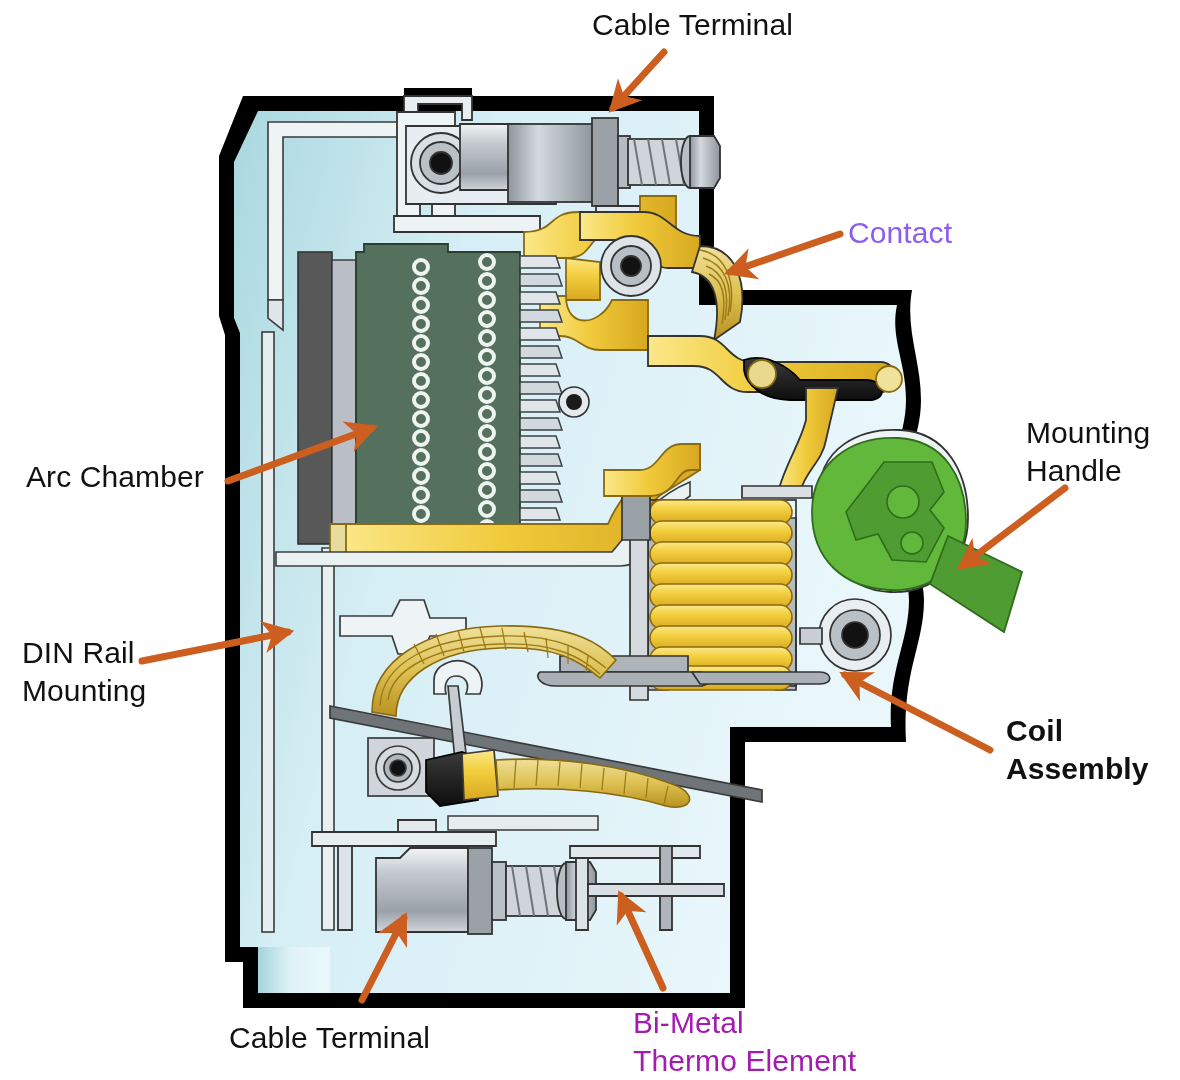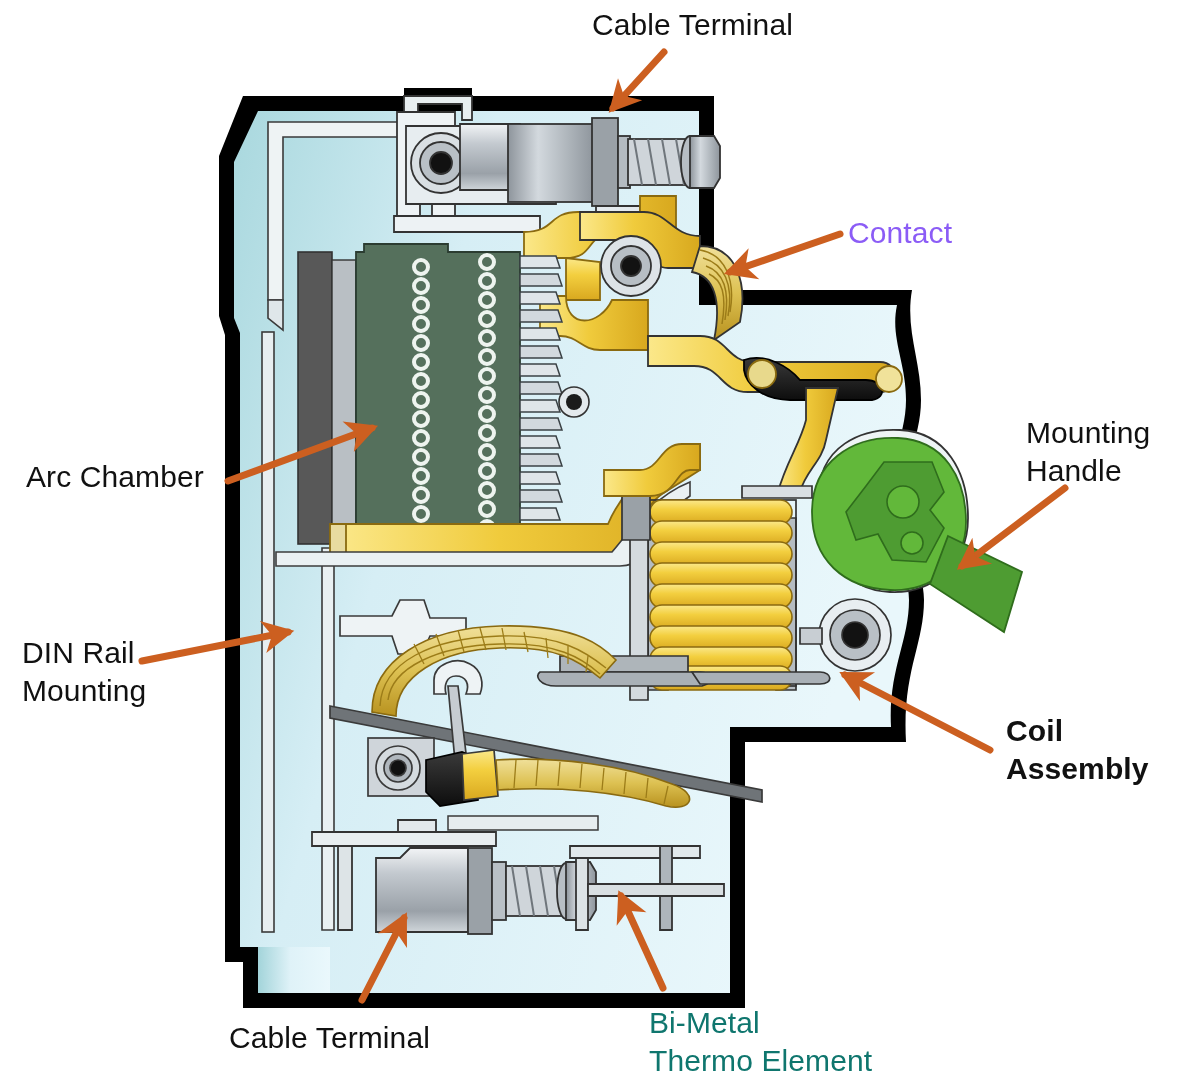--- a/index.html
+++ b/index.html
@@ -356,16 +356,16 @@
       <div class="callout-label" style="left: 592px; top: 6px; color: rgb(17, 17, 17);">Cable Terminal</div>
       <div class="callout-label" style="left: 848px; top: 214px; color: #8b5cf6;">Contact</div>
       <div class="callout-label" style="left: 1026px; top: 414px; color: rgb(17, 17, 17);">Mounting
 Handle</div>
       <div class="callout-label" style="left: 1006px; top: 712px; color: rgb(17, 17, 17); font-weight: bold;">Coil
 Assembly</div>
       <div class="callout-label" style="left: 26px; top: 458px; color: rgb(17, 17, 17);">Arc Chamber</div>
       <div class="callout-label" style="left: 22px; top: 622px; color: rgb(17, 17, 17); margin-top: 12px;">DIN Rail
 Mounting</div>
       <div class="callout-label" style="left: 229px; top: 1019px; color: rgb(17, 17, 17);">Cable Terminal</div>
-      <div class="callout-label" style="left: 633px; top: 1004px; color: #0f766e; margin-left: 16px;">Bi-Metal
+      <div class="callout-label" style="left: 633px; top: 1004px; color: #a21caf;">Bi-Metal
 Thermo Element</div>
     </div>
 </div>
 
 </body></html>

